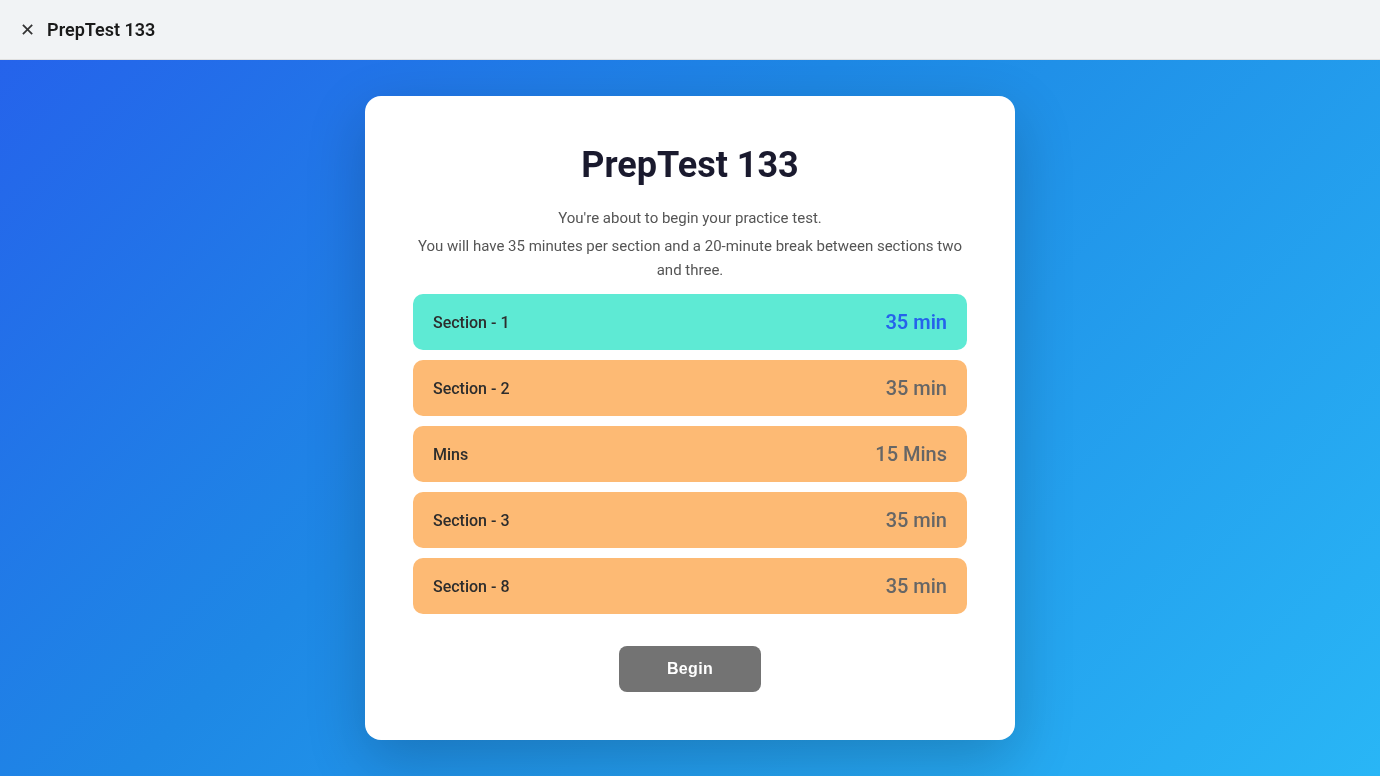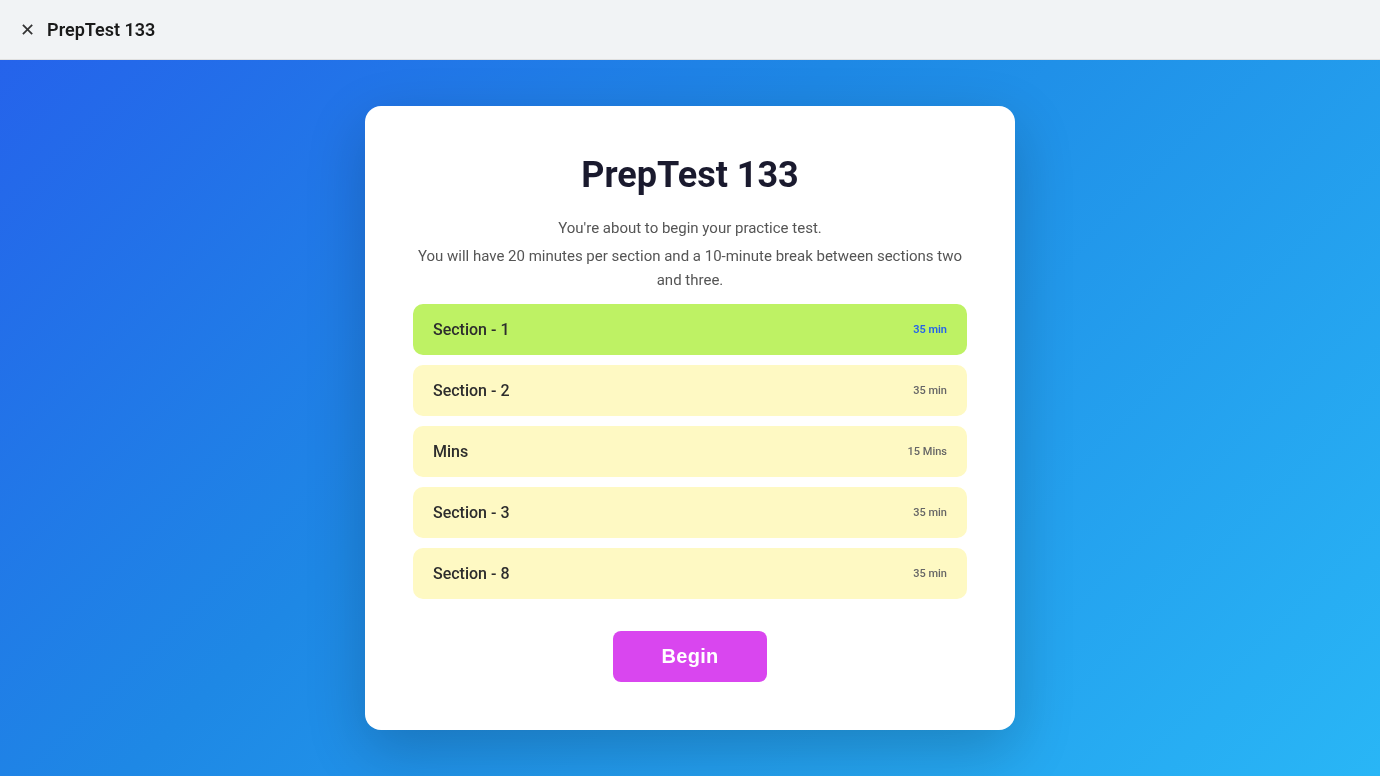--- a/index.html
+++ b/index.html
@@ -91,57 +91,57 @@
       gap: 10px;
       margin-bottom: 32px;
     }
 
     .section-row {
       display: flex;
       align-items: center;
       justify-content: space-between;
       padding: 16px 20px;
       border-radius: 10px;
-      background: #fef9c3;
+      background: #fdba74;
     }
 
     .section-row.active {
-      background: #bef264;
+      background: #5eead4;
     }
 
     .section-label {
       font-size: 16px;
       font-weight: 500;
       color: #2d2d2d;
     }
 
     .section-time {
-      font-size: 11px;
+      font-size: 20px;
       font-weight: 500;
       color: #666;
     }
 
     .section-row.active .section-time {
       color: #2563eb;
       font-weight: 600;
     }
 
     
     .begin-button-wrapper {
       display: flex;
       justify-content: center;
     }
 
     .begin-button {
-      background: #d946ef;
+      background: #737373;
       color: #ffffff;
       border: none;
       border-radius: 8px;
       padding: 14px 48px;
-      font-size: 20px;
+      font-size: 16px;
       font-weight: 600;
       cursor: pointer;
       letter-spacing: 0.3px;
     }
   </style>
 </head>
 <body>
 
 <div class="topbar">
   <div class="topbar-close">
@@ -150,21 +150,21 @@
   </div>
 </div>
 
 <div class="main-content">
   <div class="modal-card">
 
     <h1 class="modal-title">PrepTest 133</h1>
 
     <div class="modal-description">
       <p>You're about to begin your practice test.</p>
-      <p>You will have 20 minutes per section and a 10-minute break between sections two and three.</p>
+      <p>You will have 35 minutes per section and a 20-minute break between sections two and three.</p>
     </div>
 
     <div class="sections-list" id="sections-container">
     <div class="section-row active">
           <span class="section-label">Section - 1</span>
           <span class="section-time">35 min</span>
         </div>
         <div class="section-row">
           <span class="section-label">Section - 2</span>
           <span class="section-time">35 min</span>

